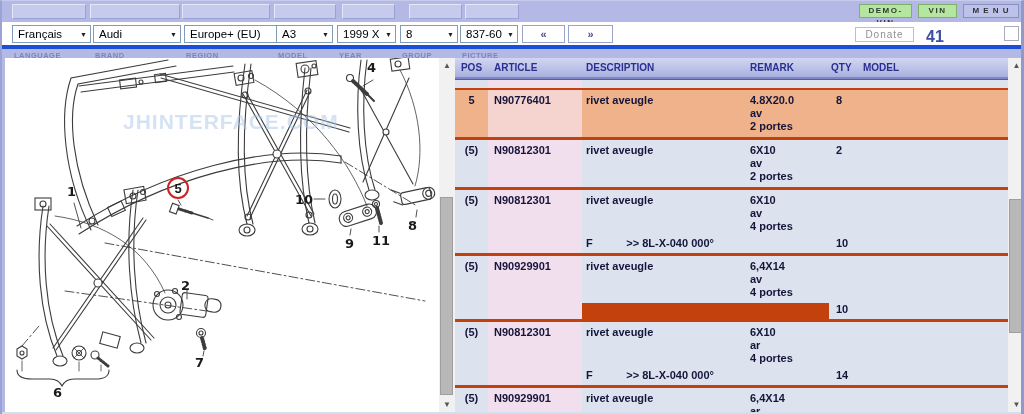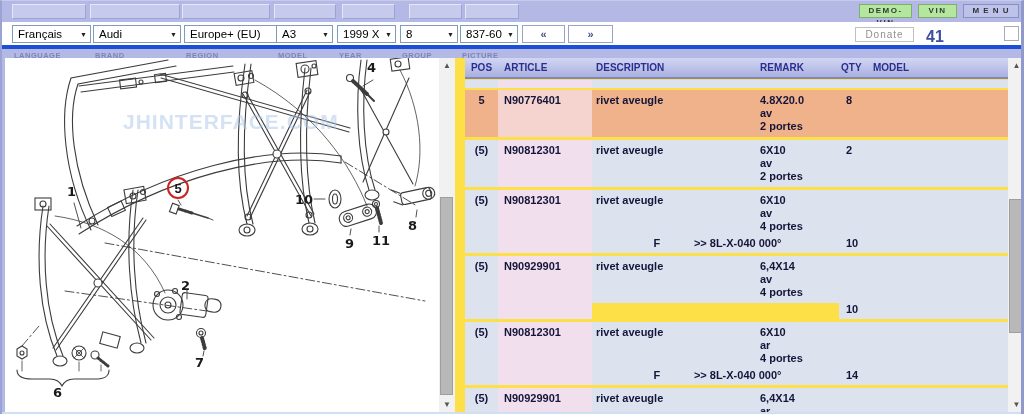--- a/index.html
+++ b/index.html
@@ -38,41 +38,41 @@
   .watermark { position:absolute; left:118px; top:52px; width:240px; font-size:21px; font-weight:bold;
                color:var(--watermark_color,#aac6e8); opacity:.5; letter-spacing:1px; }
   .co { position:absolute; font-size:13px; font-weight:bold; color:#1a1a1a; font-family:"DejaVu Sans",sans-serif; }
   .co-circle { position:absolute; width:22px; height:22px; border:2px solid var(--callout_red,#cc2222);
                border-radius:50%; text-align:center; line-height:19px; font-size:13px; font-weight:bold; color:#1a1a1a; }
   
   .sb { position:absolute; top:57px; width:16px; height:354px; background:#f1f1f1; }
   .sb .arrow { position:absolute; left:0; width:100%; text-align:center; font-size:8px; color:#555; cursor:pointer; }
   .sb .thumb { position:absolute; left:1px; width:13px; background:#b8b8b8; border:1px solid #9e9e9e; cursor:pointer; }
   
-  .table-panel { position:absolute; left:453px; top:57px; width:553px; height:354px; background:#fde047; overflow:hidden;padding-left:10px; }
+  .table-panel { position:absolute; left:453px; top:57px; width:553px; height:354px; background:#c2410c; overflow:hidden; }
   .thead { display:grid; grid-template-columns:33px 94px 167px 80px 32px 1fr; height:21px;
            background:linear-gradient(#d2d6f4,#a9b0de); border-bottom:2px solid #7d86c8; align-items:center;
            font-size:10px; font-weight:bold; color:var(--header_text,#2a2f8e); }
   .thead .h-pos { text-align:center; }
   .thead .h-article { padding-left:6px; } .thead .h-desc { padding-left:4px; }
   .thead .h-remark { padding-left:1px; } .thead .h-qty { padding-left:2px; } .thead .h-model { padding-left:2px; }
   .tbody { padding-top:1px; }
   .trow { display:grid; grid-template-columns:33px 94px 167px 80px 32px 1fr; grid-auto-rows:auto;
           margin-bottom:3px; font-size:11px; font-weight:bold; color:var(--table_text,#15153a); cursor:pointer; }
   .trow .c { background:var(--row_bg,#dce3ef); }
   .trow .article { background:var(--article_bg,#f2dfee); }
   .trow.selected .c { background:var(--selected_row_bg,#efb28b); }
   .trow.selected .article { background:var(--selected_article_bg,#f5d4cf); }
   .pos     { grid-area:1/1/3/2; text-align:center; padding-top:4px; }
   .article { grid-area:1/2/3/3; padding:4px 0 0 6px; }
   .desc    { grid-area:1/3/2/4; padding:4px 0 0 4px; line-height:13px; }
   .remark  { grid-area:1/4/2/5; padding:4px 0 4px 1px; line-height:13px; }
   .qty     { grid-area:1/5/2/6; padding:4px 0 0 7px; }
   .model   { grid-area:1/6/3/7; }
-  .fdesc   { grid-area:2/3/3/5; white-space:pre; padding:0 0 3px 4px; line-height:13px;text-align:center; }
+  .fdesc   { grid-area:2/3/3/5; white-space:pre; padding:0 0 3px 4px; line-height:13px; }
   .fqty    { grid-area:2/5/3/6; padding:0 0 3px 7px; line-height:13px; }
   .trow.partial { height:8px; overflow:hidden; margin-bottom:2px; }
   .trow:last-child { min-height:40px; }
   .bottom-strip { position:absolute; left:0; top:411px; width:100%; height:3px; background:#cfe0f4; }
   svg { display:block; }
 </style>
 </head>
 <body>
 
 <div class="app">

